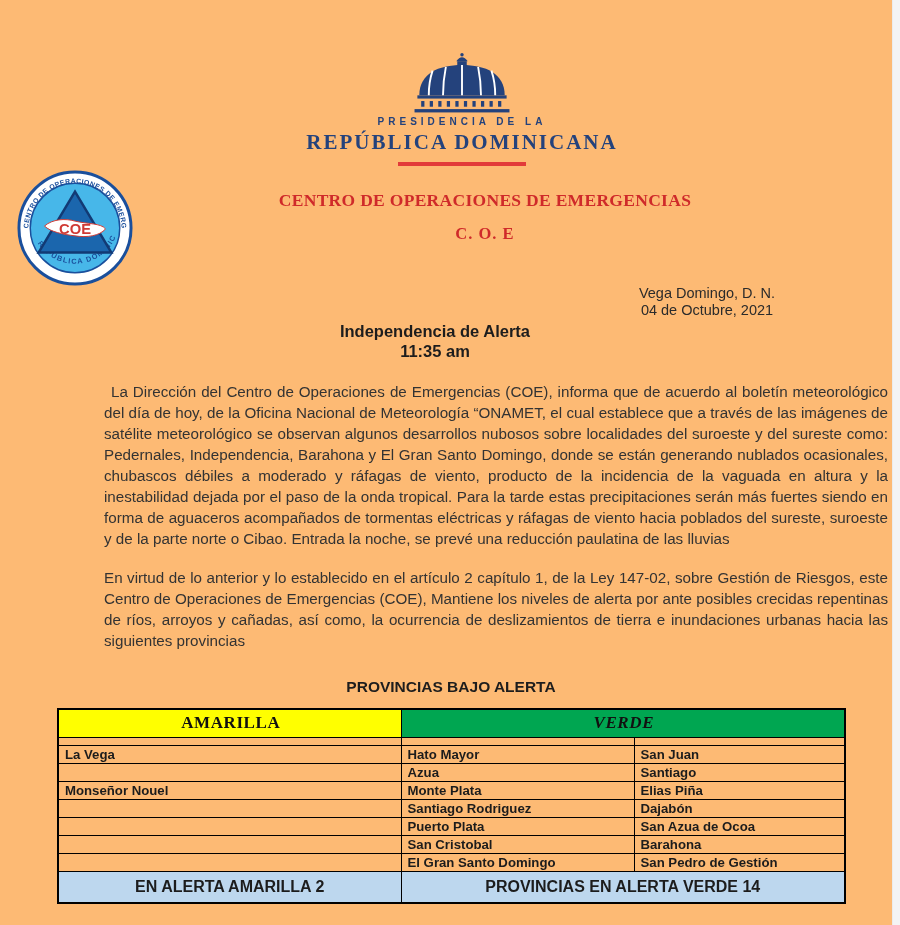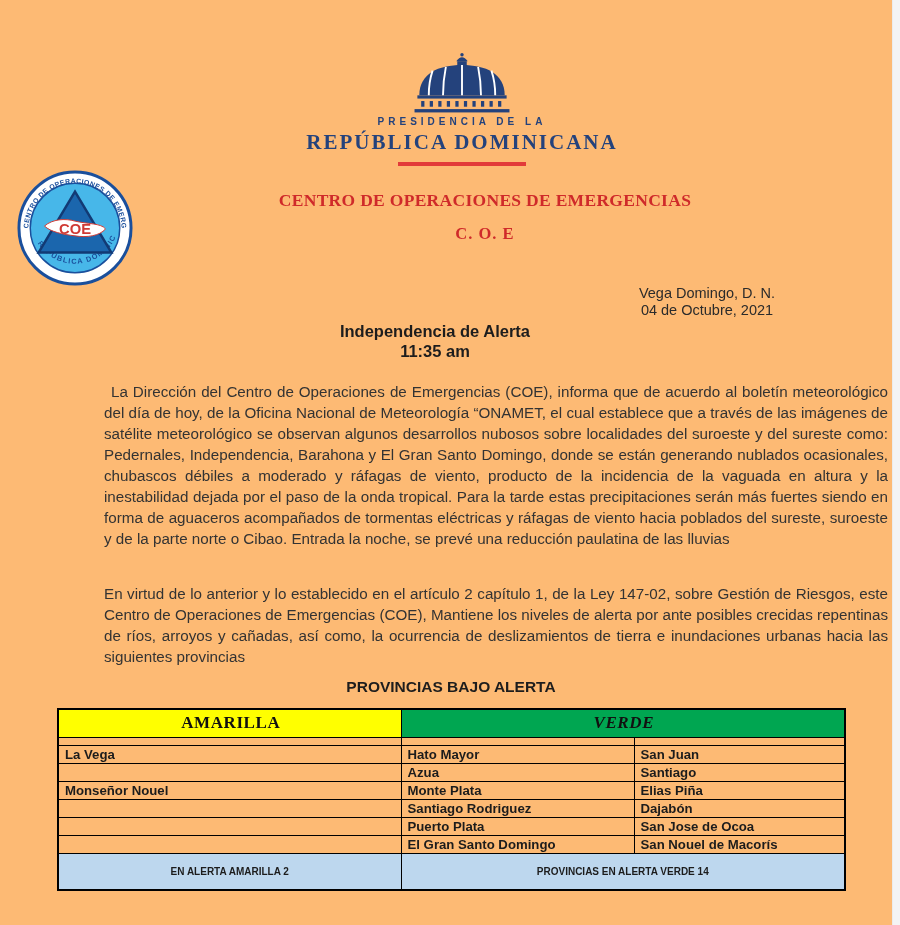--- a/index.html
+++ b/index.html
@@ -52,21 +52,21 @@
     position:absolute; top:322px; left:0; width:870px; text-align:center;
     font-weight:700; font-size:16.5px; line-height:19.5px; color:#1d1d1d;
   }
 
   
   .body-par {
     position:absolute; left:60px; width:784px; text-align:justify;
     font-size:15.2px; line-height:21px; color:#333333;margin-left:44px;
   }
   .p1 { top:381px; text-indent:7px; }
-  .p2 { top:583px; }
+  .p2 { top:567px; }
 
   
   .table-caption {
     position:absolute; top:678px; left:0; width:902px; text-align:center;
     font-weight:700; font-size:15.5px; color:#1d1d1d;
   }
   .alert-table {
     position:absolute; top:708px; left:57px; width:787px;
     border-collapse:collapse; table-layout:fixed;
     border:2.5px solid #000;
@@ -82,21 +82,21 @@
   .alert-table td.hdr {
     height:28px; text-align:center;
     font-family:"Liberation Serif", serif; font-size:17px; font-weight:700;
     letter-spacing:0.6px; color:#111;
   }
   .alert-table td.hdr-amarilla { background:#ffff00; }
   .alert-table td.hdr-verde    { background:#00a651;font-style:italic; }
   .alert-table tr.spacer td { height:8px; padding:0; }
   .alert-table tr.foot td {
     height:16px; background:#bdd7ee; text-align:center;
-    font-size:10px; padding:12px 2px;
+    font-size:16px; padding:6px 2px;
   }
   .alert-table tr.foot td.verde-foot { }
 </style>
 </head>
 <body>
 
 <div class="page">
 
   <div class="presidencia">
     <svg width="112" height="62" viewBox="0 0 118 64">
@@ -201,26 +201,31 @@
         <td>Elias Piña</td>
       </tr>
       <tr>
         <td></td>
         <td>Santiago Rodriguez</td>
         <td>Dajabón</td>
       </tr>
       <tr>
         <td></td>
         <td>Puerto Plata</td>
-        <td>San Jose de Ocoa</td>
+        <td>San Azua de Ocoa</td>
+      </tr>
+      <tr>
+        <td></td>
+        <td>San Cristobal</td>
+        <td>Barahona</td>
       </tr>
       <tr>
         <td></td>
         <td>El Gran Santo Domingo</td>
-        <td>San Nouel de Macorís</td>
+        <td>San Pedro de Gestión</td>
       </tr>
       <tr class="foot">
         <td>EN ALERTA AMARILLA 2</td>
         <td class="verde-foot" colspan="2">PROVINCIAS EN ALERTA VERDE 14</td>
       </tr>
     </tbody>
   </table>
 
   <div class="edge-strip"></div>
 </div>

